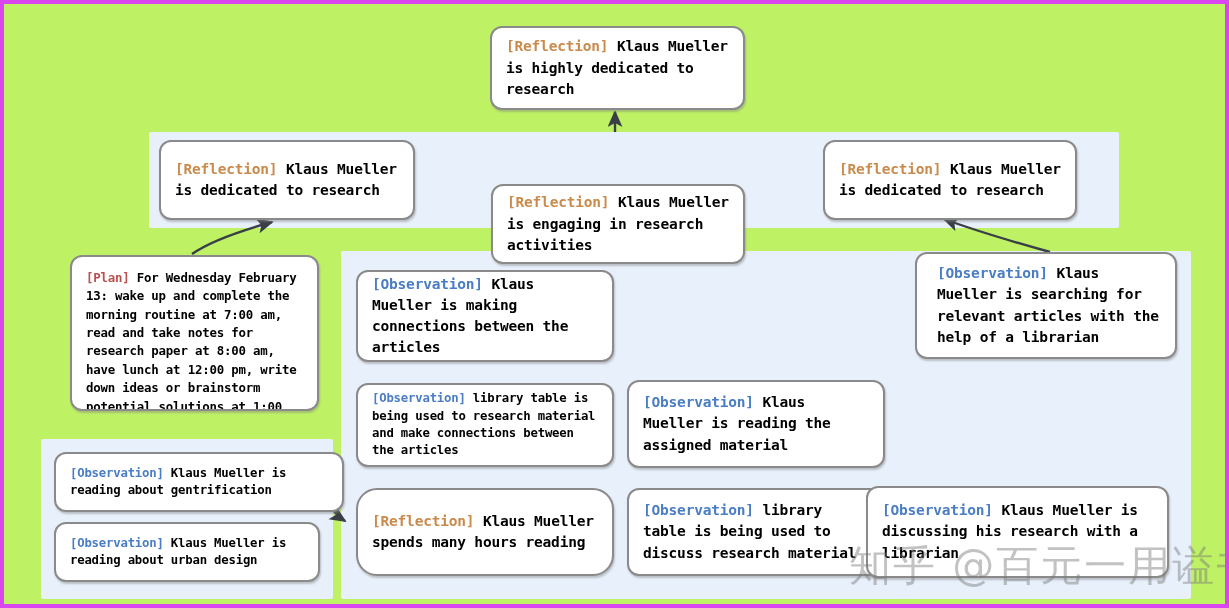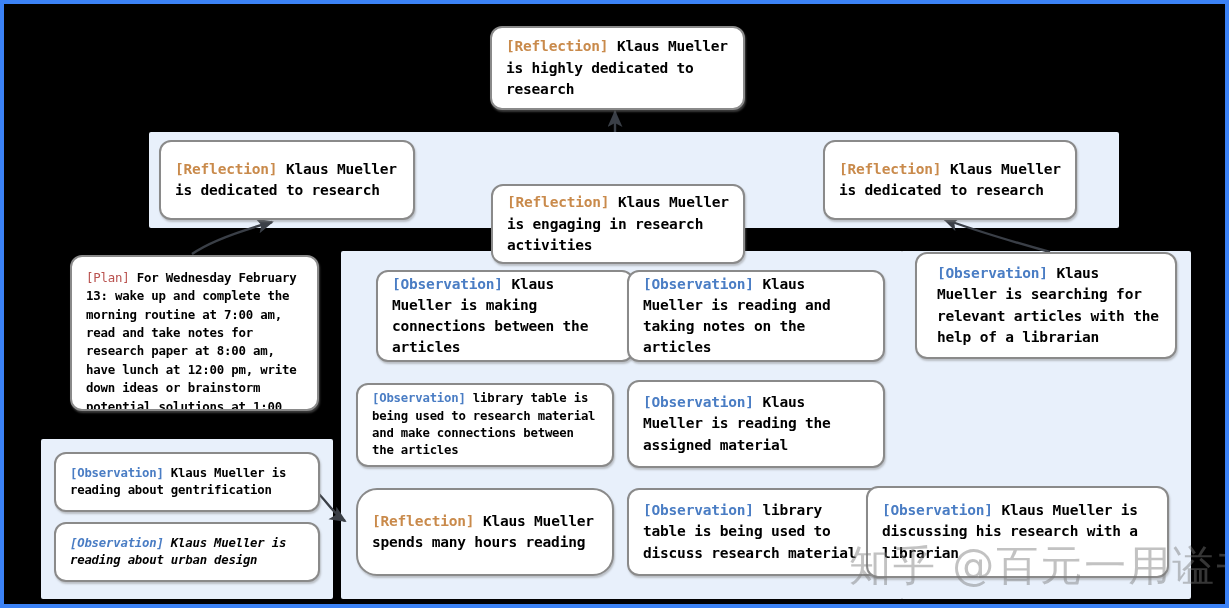--- a/index.html
+++ b/index.html
@@ -5,22 +5,22 @@
   * { box-sizing: border-box; margin: 0; padding: 0; }
   html, body {
     width: 1229px; height: 608px;
     background: #ffffff;
     font-family: "DejaVu Sans Mono", "Liberation Mono", monospace;
     overflow: hidden;
   }
   #canvas {
     position: relative;
     width: 1229px; height: 608px;
-    background: #000000;
-    border: 4px solid #3b82f6;
+    background: #bef264;
+    border: 4px solid #d946ef;
     overflow: hidden;
   }
   
   .panel {
     position: absolute;
     background: #e8f0fb;
     border-radius: 2px;
   }
   
   .node {
@@ -34,21 +34,21 @@
     font-weight: bold;
     color: #000000;
     font-size: 14.5px;
     letter-spacing: -0.2px;
     display: flex;
     align-items: center;
     overflow: hidden;
   }
   .node .txt { display: block; width: 100%; }
   .tag-reflection { color: #c98a4b; font-weight: bold; }
-  .tag-plan       { color: #b9514e; font-weight: normal; }
+  .tag-plan       { color: #b9514e; font-weight: bold; }
   .tag-observation{ color: #4a7dc4; font-weight: bold; }
   .small { font-size: 12.3px; line-height: 1.42; font-weight: bold; }
   .plan  { font-size: 12.4px; line-height: 1.48; align-items: flex-start; padding-top: 12px; }
   svg.arrows {
     position: absolute; left: 0; top: 0;
     width: 1221px; height: 600px;
     pointer-events: none;
   }
   .wm {
     position: absolute;
@@ -117,55 +117,50 @@
       <span class="tag-reflection">[Reflection]</span><span> Klaus Mueller is dedicated to research</span>
     </span>
   </div>
 
   <div class="node plan" style="left:66px; top:251px; width:249px; height:156px;">
     <span class="txt">
       <span class="tag-plan">[Plan]</span><span> For Wednesday February 13: wake up and complete the morning routine at 7:00 am, read and take notes for research paper at 8:00 am, have lunch at 12:00 pm, write down ideas or brainstorm potential solutions at 1:00 pm, [...]</span>
     </span>
   </div>
 
-  <div class="node small" style="left:50px; top:448px; width:266px; height:60px;">
+  <div class="node small" style="left:50px; top:448px; width:290px; height:60px;">
     <span class="txt">
       <span class="tag-observation">[Observation]</span><span> Klaus Mueller is reading about gentrification</span>
     </span>
   </div>
 
-  <div class="node small" style="left:50px; top:518px; width:266px; height:60px;font-style:italic;">
+  <div class="node small" style="left:50px; top:518px; width:266px; height:60px;">
     <span class="txt">
       <span class="tag-observation">[Observation]</span><span> Klaus Mueller is reading about urban design</span>
     </span>
   </div>
 
-  <div class="node" style="left:352px; top:266px; width:258px; height:92px;margin-left:20px;">
+  <div class="node" style="left:352px; top:266px; width:258px; height:92px;">
     <span class="txt">
       <span class="tag-observation">[Observation]</span><span> Klaus Mueller is making connections between the articles</span>
     </span>
   </div>
 
   <div class="node small" style="left:352px; top:379px; width:258px; height:84px;">
     <span class="txt">
       <span class="tag-observation">[Observation]</span><span> library table is being used to research material and make connections between the articles</span>
     </span>
   </div>
 
   <div class="node" style="left:352px; top:484px; width:258px; height:88px;border-radius:21px;">
     <span class="txt">
       <span class="tag-reflection">[Reflection]</span><span> Klaus Mueller spends many hours reading</span>
     </span>
   </div>
 
-  <div class="node" style="left:623px; top:266px; width:258px; height:92px;">
-    <span class="txt">
-      <span class="tag-observation">[Observation]</span><span> Klaus Mueller is reading and taking notes on the articles</span>
-    </span>
-  </div>
 
   <div class="node" style="left:623px; top:376px; width:258px; height:88px;">
     <span class="txt">
       <span class="tag-observation">[Observation]</span><span> Klaus Mueller is reading the assigned material</span>
     </span>
   </div>
 
   <div class="node" style="left:623px; top:484px; width:258px; height:88px;">
     <span class="txt">
       <span class="tag-observation">[Observation]</span><span> library table is being used to discuss research material</span>

